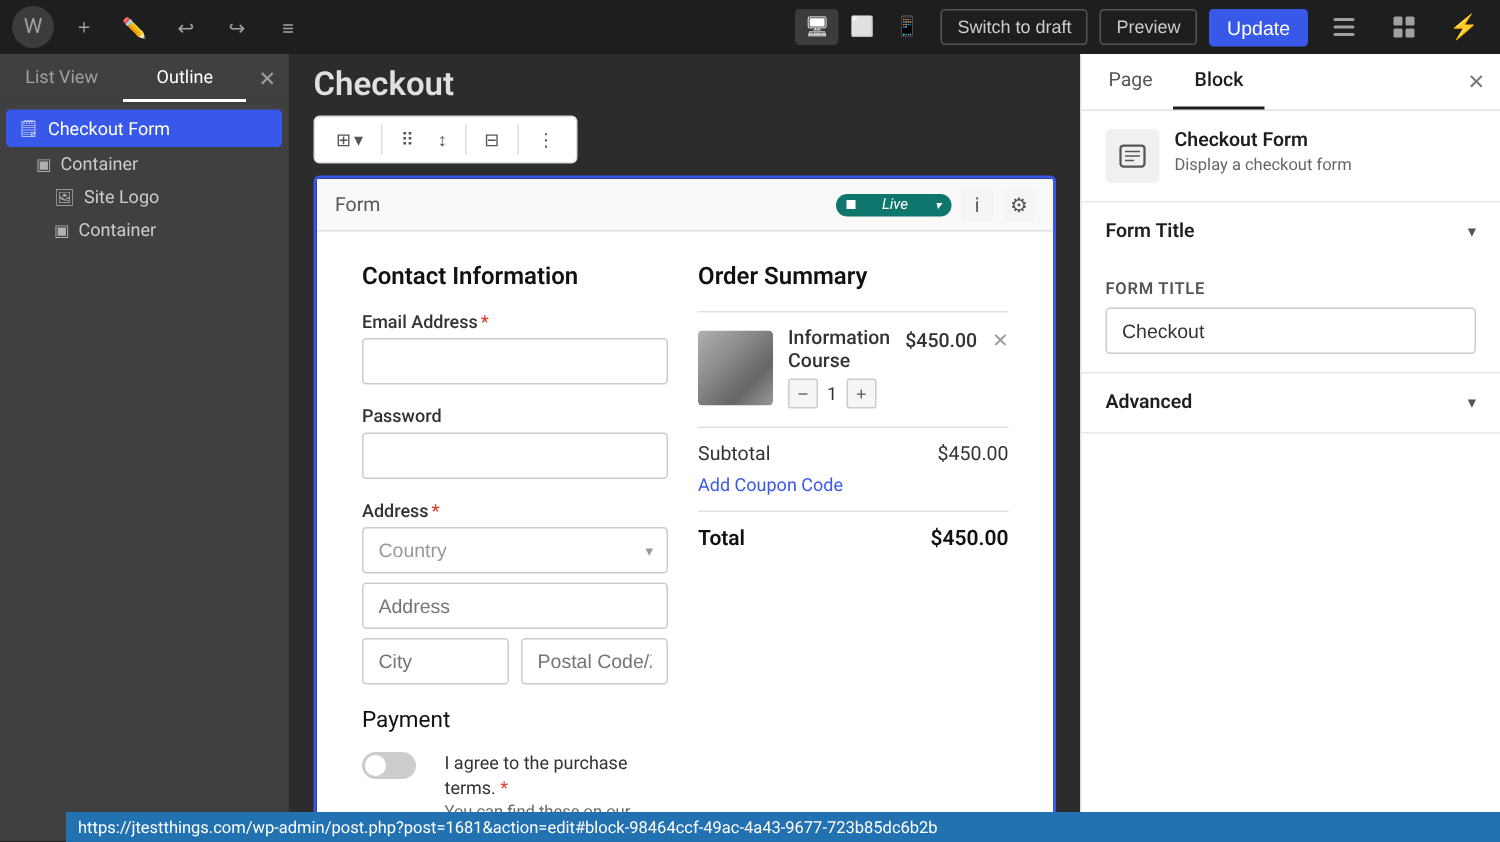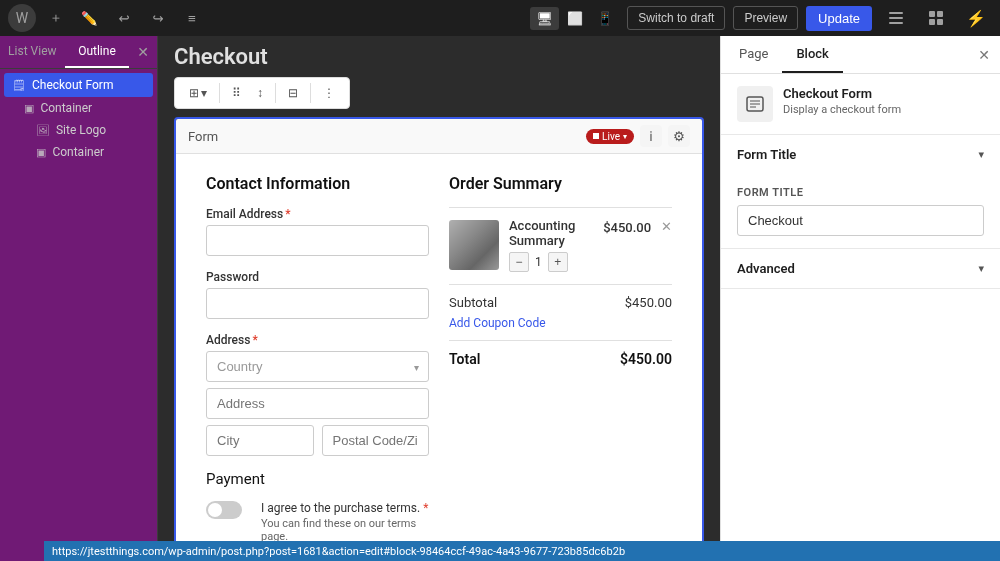--- a/index.html
+++ b/index.html
@@ -55,22 +55,22 @@
     }
 
     
     .editor-layout {
       display: flex;
       height: calc(561px - 36px);
     }
 
     
     .sidebar-left {
-      width: 158px;
-      background: #701a75;
+      width: 193px;
+      background: #404040;
       border-right: 1px solid #3c3c3c;
       display: flex;
       flex-direction: column;
     }
     .sidebar-tabs {
       display: flex;
       border-bottom: 1px solid #3c3c3c;
     }
     .sidebar-tab {
       flex: 1; padding: 8px 4px; text-align: center;
@@ -138,22 +138,22 @@
 
     .form-header-bar {
       padding: 6px 12px;
       background: #f9f9f9;
       border-bottom: 1px solid #e0e0e0;
       display: flex; align-items: center; justify-content: space-between;
     }
     .form-header-label { font-size: 13px; color: #555; }
     .form-header-right { display: flex; align-items: center; gap: 6px; }
     .live-badge {
-      background: #b91c1c; color: #fff; font-size: 10px; padding: 2px 7px; border-radius: 10px;
-      display: flex; align-items: center; gap: 3px;
+      background: #0f766e; color: #fff; font-size: 10px; padding: 2px 7px; border-radius: 10px;
+      display: flex; align-items: center; gap: 18px; font-style: italic;
     }
     .live-badge-arrow { font-size: 8px; }
 
     .form-body {
       padding: 20px 30px;
       display: grid;
       grid-template-columns: 1fr 1fr;
       gap: 20px;
     }
 
@@ -446,21 +446,21 @@
 
         <div>
           <div class="order-summary-title">Order Summary</div>
           <hr class="order-divider">
 
           <div class="product-row">
             <div class="product-thumb">
               <div class="product-thumb-img"></div>
             </div>
             <div class="product-info">
-              <div class="product-name">Accounting Summary</div>
+              <div class="product-name">Information Course</div>
               <div class="qty-controls">
                 <button class="qty-btn">−</button>
                 <span class="qty-val">1</span>
                 <button class="qty-btn">+</button>
               </div>
             </div>
             <div class="product-price">$450.00</div>
             <span class="product-remove">✕</span>
           </div>
 

